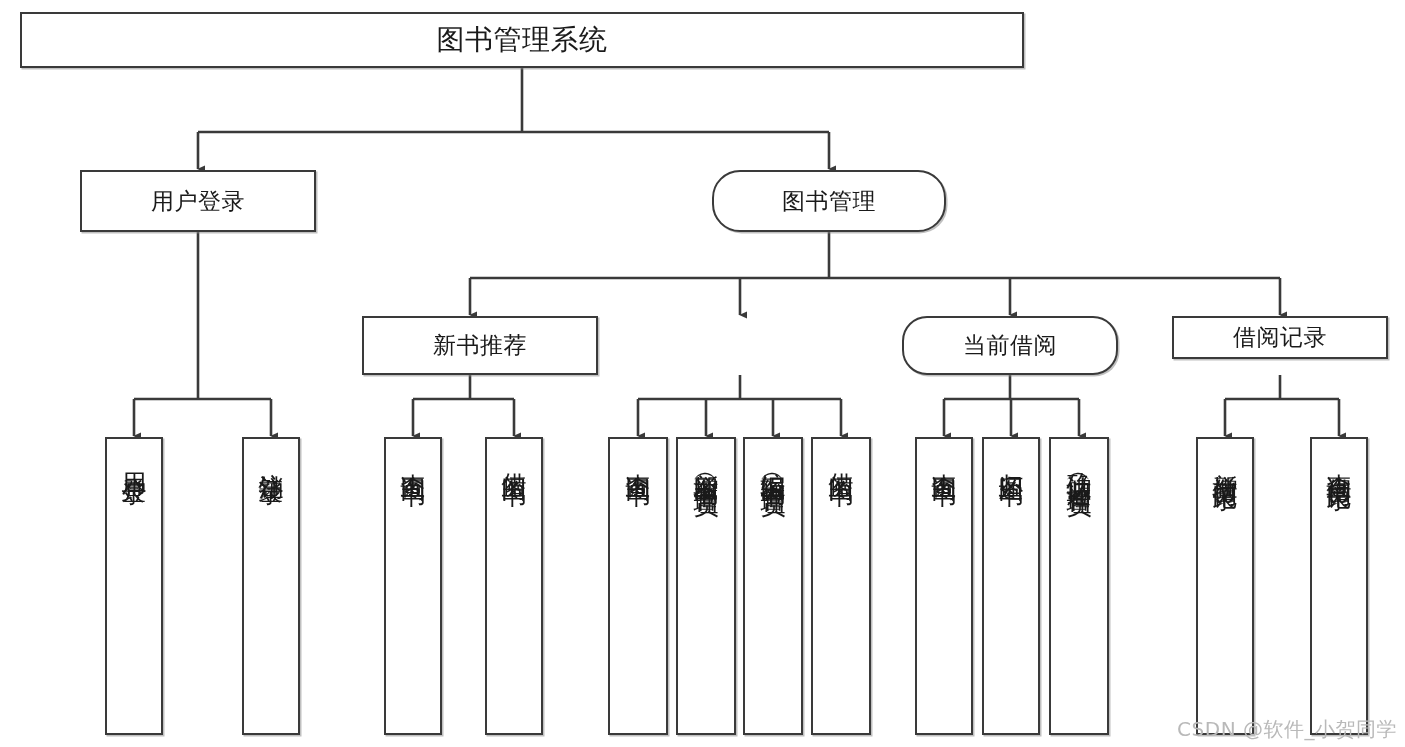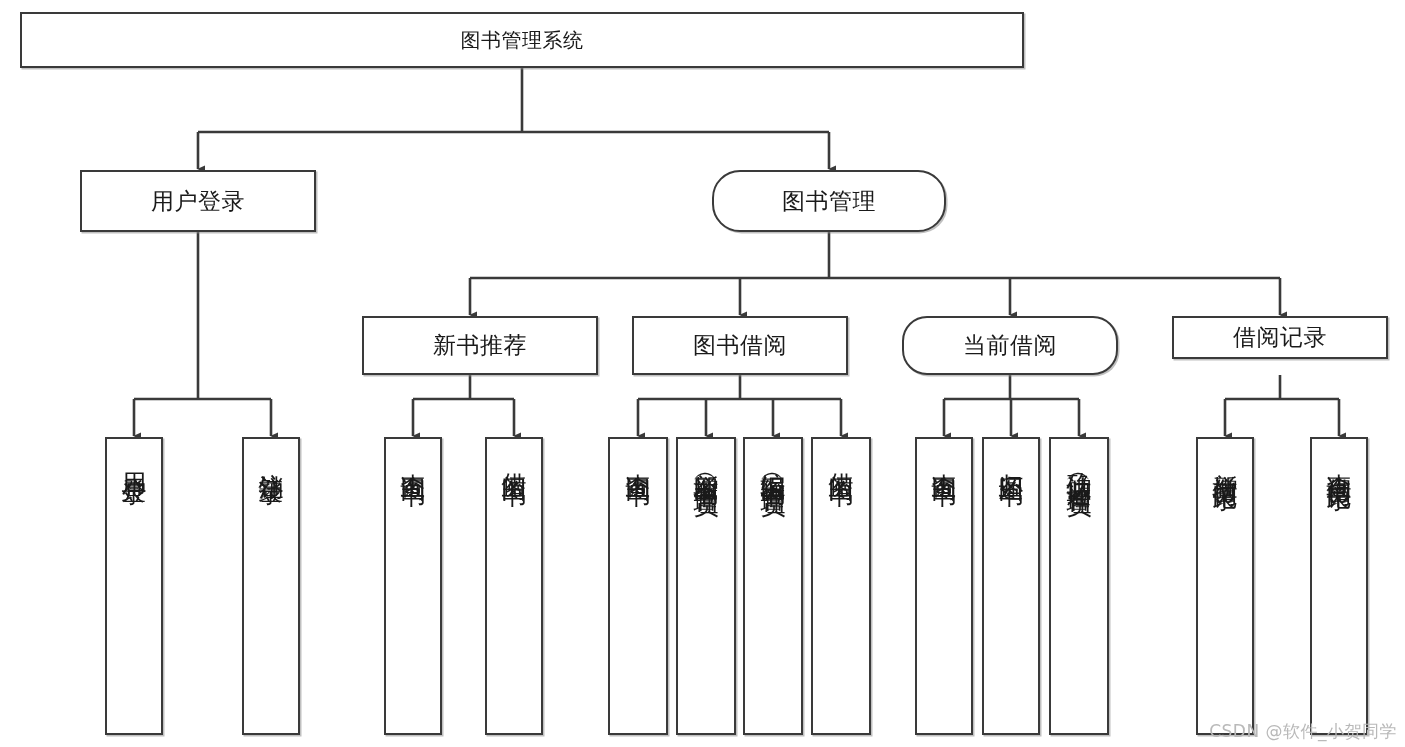--- a/index.html
+++ b/index.html
@@ -53,27 +53,27 @@
     align-items: flex-start;
     padding-top: 14px;
   }
   .node.vertical .label {
     writing-mode: vertical-rl;
     text-orientation: upright;
     font-size: 25px;
     letter-spacing: 3px;
     line-height: 1;
   }
-  .node.root .label { font-size: 20px; }
+  .node.root .label { font-size: 28px; }
 
   #watermark {
     position: absolute;
     right: 8px;
     bottom: 4px;
-    font-size: 17px;
+    font-size: 20px;
     color: #b9b9b9;
     letter-spacing: 0.5px;
     z-index: 6;
     white-space: nowrap;
     font-family: "DejaVu Sans", "Liberation Sans", sans-serif;
   }
 </style>
 </head>
 <body>
 
@@ -129,23 +129,20 @@
   <div class="node horizontal" style="left: 80px; top: 170px; width: 236px; height: 62px;">
     <span class="label">用户登录</span>
   </div>
   <div class="node horizontal" style="left: 712px; top: 170px; width: 234px; height: 62px; border-radius: 28px;">
     <span class="label">图书管理</span>
   </div>
 
   <div class="node horizontal" style="left: 362px; top: 316px; width: 236px; height: 59px;">
     <span class="label">新书推荐</span>
   </div>
-  <div class="node horizontal" style="left: 632px; top: 316px; width: 216px; height: 59px;">
-    <span class="label">图书借阅</span>
-  </div>
   <div class="node horizontal" style="left: 902px; top: 316px; width: 216px; height: 59px; border-radius: 25px;">
     <span class="label">当前借阅</span>
   </div>
   <div class="node horizontal" style="left: 1172px; top: 316px; width: 216px; height: 43px;">
     <span class="label">借阅记录</span>
   </div>
 
   <div class="node vertical" style="left: 105px; top: 437px; width: 58px; height: 298px;">
     <span class="label">用户登录</span>
   </div>

